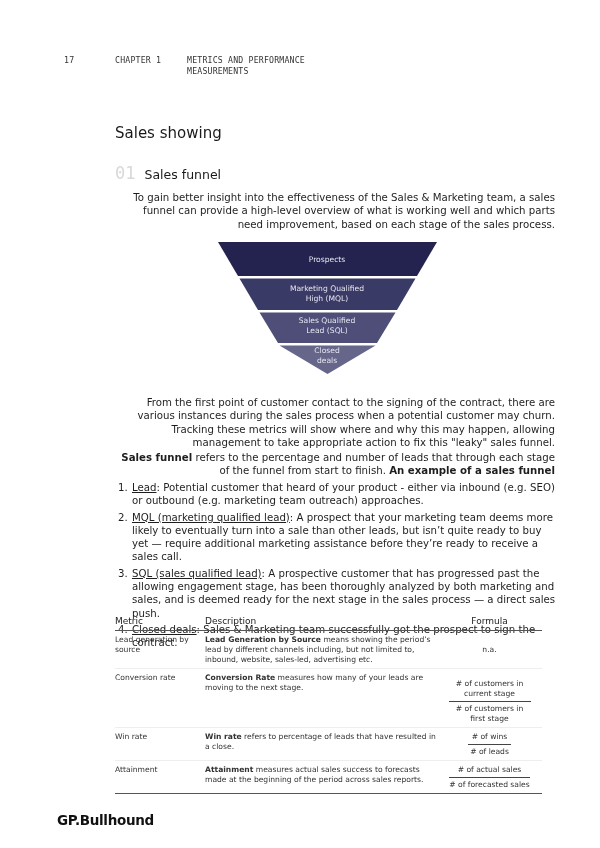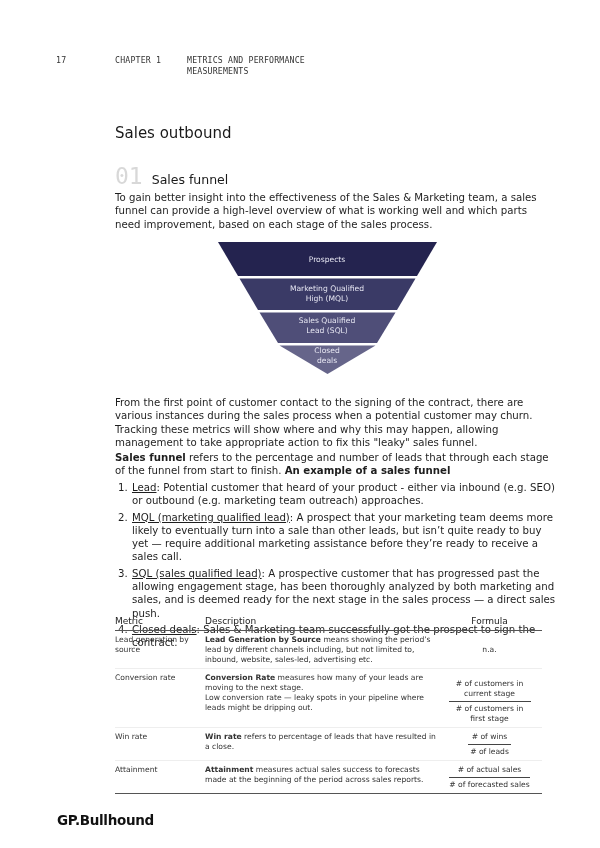--- a/index.html
+++ b/index.html
@@ -1,26 +1,26 @@
 <!DOCTYPE html>
 <html><head>
 <meta charset="utf-8">
 <style>
   html, body { margin:0; padding:0; background:#ffffff; }
   body { width:600px; height:848px; position:relative; overflow:hidden; font-family:"DejaVu Sans", sans-serif; color:#1e1e1e; }
   .mono { font-family:"DejaVu Sans Mono", monospace; }
   .hdr { position:absolute; top:55px; font-size:8.2px; color:#333; letter-spacing:0.2px; line-height:11px; }
-  .hdr-page { left:56px; }
+  .hdr-page { left:64px; }
   .hdr-chap { left:115px; }
   .hdr-title { left:187px; width:160px; }
   .section-title { position:absolute; left:115px; top:124px; font-size:15px; color:#1a1a1a; }
   .sub { position:absolute; left:115px; top:163px; display:flex; align-items:baseline; }
-  .sub-num { font-size:23px; color:#d8d8d8; margin-right:9px; font-family:"DejaVu Sans Mono", monospace; }
+  .sub-num { font-size:17px; color:#d8d8d8; margin-right:9px; font-family:"DejaVu Sans Mono", monospace; }
   .sub-title { font-size:12.5px; color:#1a1a1a; }
-  .para { position:absolute; left:115px; width:440px; font-size:10.2px; line-height:13.3px; color:#1e1e1e; }
+  .para { position:absolute; left:115px; width:440px; font-size:10.2px; line-height:13.3px; color:#1e1e1e;text-align:right; }
   .p1 { top:191px; }
   .p2 { top:396px; }
   .p3 { top:451px; }
   b { font-weight:bold; }
   .list { position:absolute; left:118px; top:481px; width:440px; font-size:10.2px; line-height:13.3px; margin:0; padding:0; list-style:none; }
   .list li { position:relative; padding-left:14px; margin-bottom:3px; }
   .list li .n { position:absolute; left:0; top:0; }
   .u { text-decoration:underline; }
   .funnel { position:absolute; left:215px; top:240px; width:225px; height:135px; }
   .funnel-label { position:absolute; width:120px; text-align:center; color:#e6e6f2; font-size:7.6px; line-height:10px; }
@@ -39,21 +39,21 @@
 </head>
 <body>
 
 <div class="hdr hdr-page mono">17</div>
 <div class="hdr hdr-chap mono">CHAPTER 1</div>
 <div class="hdr hdr-title mono">
   <div>METRICS AND PERFORMANCE</div>
   <div>MEASUREMENTS</div>
 </div>
 
-<div class="section-title">Sales outbound</div>
+<div class="section-title">Sales showing</div>
 <div class="sub">
   <span class="sub-num">01</span>
   <span class="sub-title">Sales funnel</span>
 </div>
 
 <div class="para p1">To gain better insight into the effectiveness of the Sales &amp; Marketing team, a sales funnel can provide a high-level overview of what is working well and which parts need improvement, based on each stage of the sales process.</div>
 
 <div class="funnel">
   <svg width="225" height="135" viewBox="0 0 225 135">
 
@@ -100,21 +100,20 @@
   <div class="row">
     <div class="c1">Lead generation by source</div>
     <div class="c2"><b>Lead Generation by Source</b><span> means showing the period’s lead by different channels including, but not limited to, inbound, website, sales-led, advertising etc.</span></div>
     <div class="c3" style="padding-top:10px;">n.a.</div>
   </div>
 
   <div class="row">
     <div class="c1">Conversion rate</div>
     <div class="c2">
       <div><b>Conversion Rate</b><span> measures how many of your leads are moving to the next stage.</span></div>
-      <div>Low conversion rate — leaky spots in your pipeline where leads might be dripping out.</div>
     </div>
     <div class="c3" style="padding-top:6px;">
       <span class="frac" style="width:82px;">
         <span class="num"># of customers in current stage</span>
         <span class="den"># of customers in first stage</span>
       </span>
     </div>
   </div>
 
   <div class="row">

